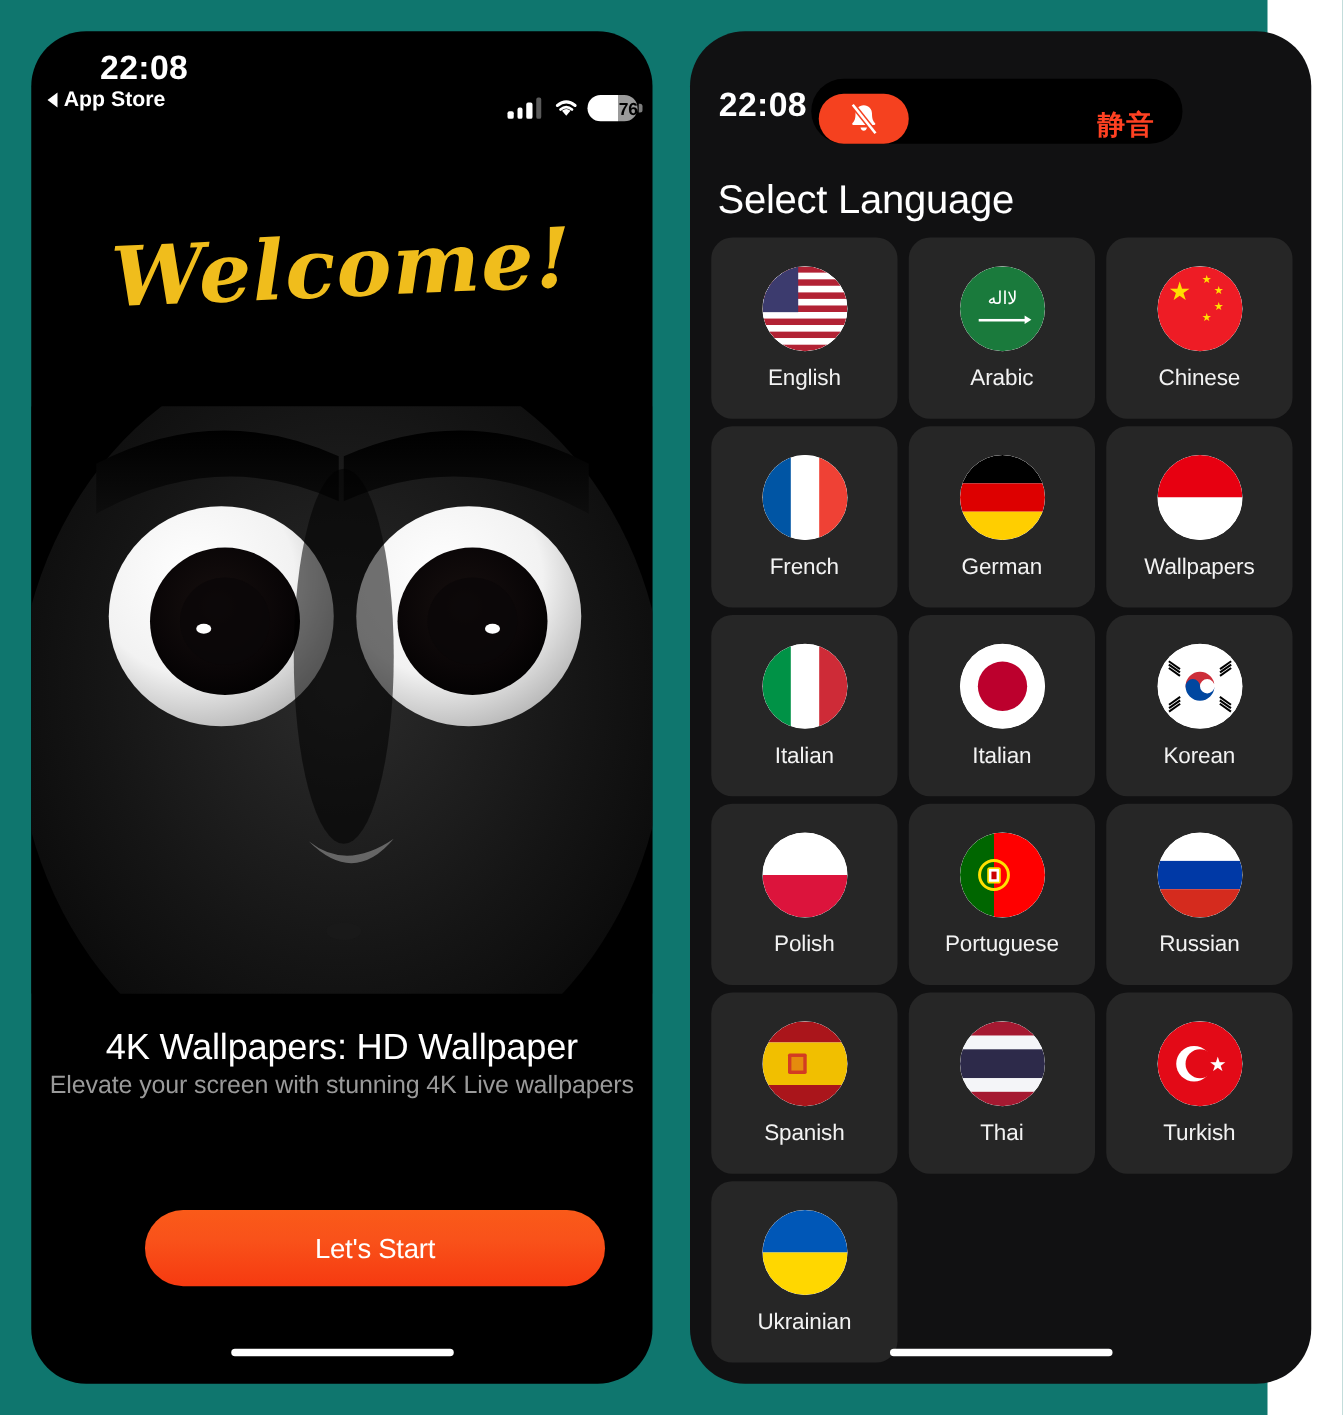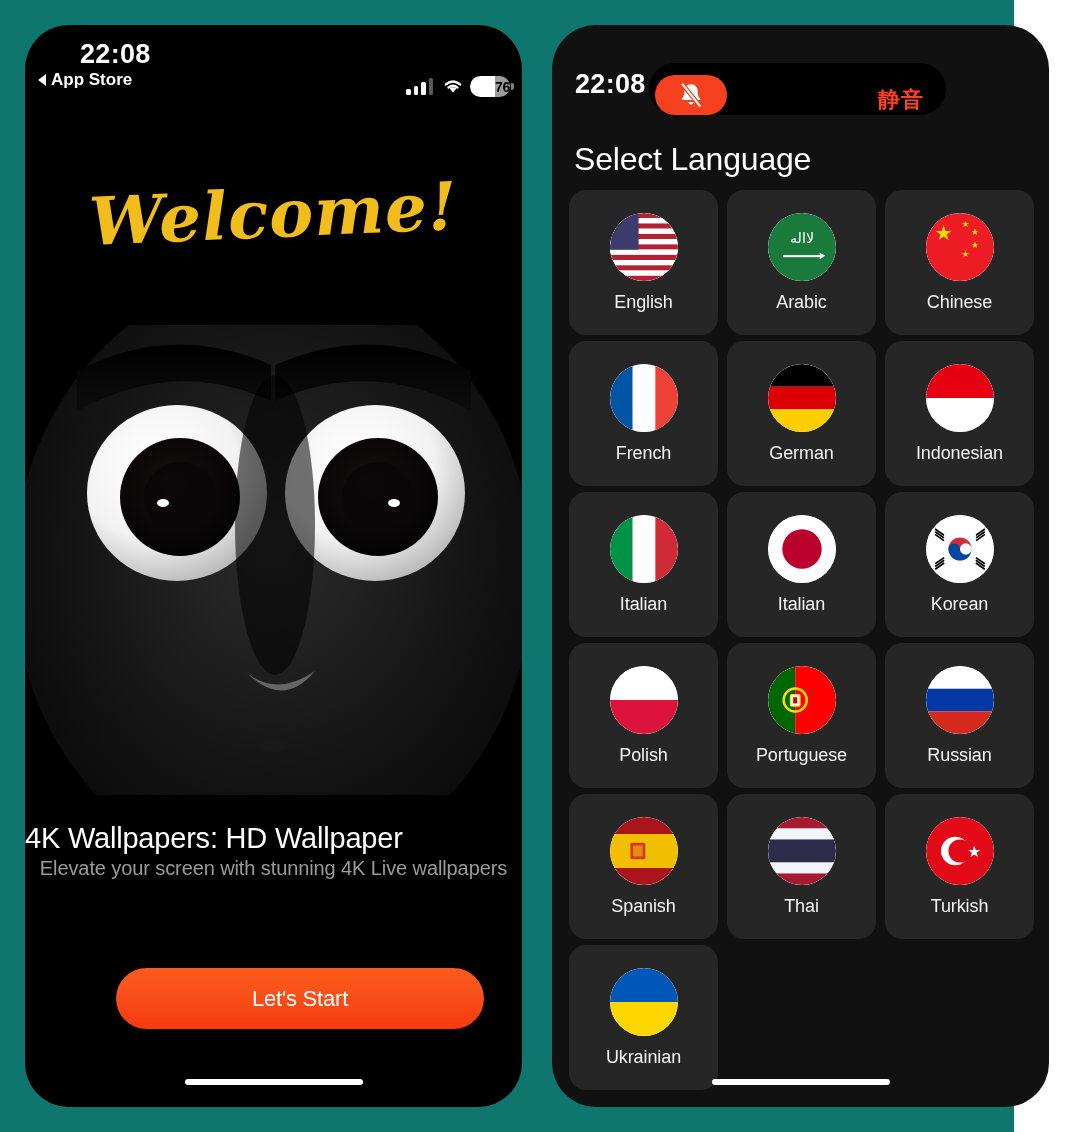--- a/index.html
+++ b/index.html
@@ -73,21 +73,21 @@
   .welcome {
     position:absolute; left:0; top:150px; width:100%; text-align:center;
     color:#f0bd1c; font-family:"DejaVu Serif", serif; font-style:italic;
     font-size:66px; font-weight:bold; letter-spacing:1px;
     transform:rotate(-2.5deg);
   }
 
   .face { position:absolute; left:0; top:300px; width:497px; height:470px; }
 
   .app-title {
-    position:absolute; left:0; top:797px; width:100%; 
+    position:absolute; left:0; top:797px; width:100%; text-align:center;
     color:#fff; font-size:29px; font-weight:500; letter-spacing:-.2px;
   }
   .app-sub {
     position:absolute; left:0; top:832px; width:100%; text-align:center;
     color:#9a9a9a; font-size:20px; letter-spacing:-.1px;
   }
 
   .cta {
     position:absolute; left:91px; top:943px; width:368px; height:61px;
     border-radius:31px; border:none; cursor:pointer;
@@ -329,21 +329,21 @@
               <defs>
                 <clipPath id="c6">
                   <circle cx="50" cy="50" r="50"></circle>
                 </clipPath>
               </defs>
               <g clip-path="url(#c6)">
                 <rect y="0" width="100" height="50" fill="#e70011"></rect>
                 <rect y="50" width="100" height="50" fill="#fff"></rect>
               </g>
             </svg></div>
-          <div class="lang-label">Indonesian</div>
+          <div class="lang-label">Wallpapers</div>
         </div>
         <div class="lang-card">
           <div class="flag"><svg viewBox="0 0 100 100" width="68" height="68">
               <defs>
                 <clipPath id="c7">
                   <circle cx="50" cy="50" r="50"></circle>
                 </clipPath>
               </defs>
               <g clip-path="url(#c7)">
                 <rect x="0" width="33.4" height="100" fill="#009246"></rect>

